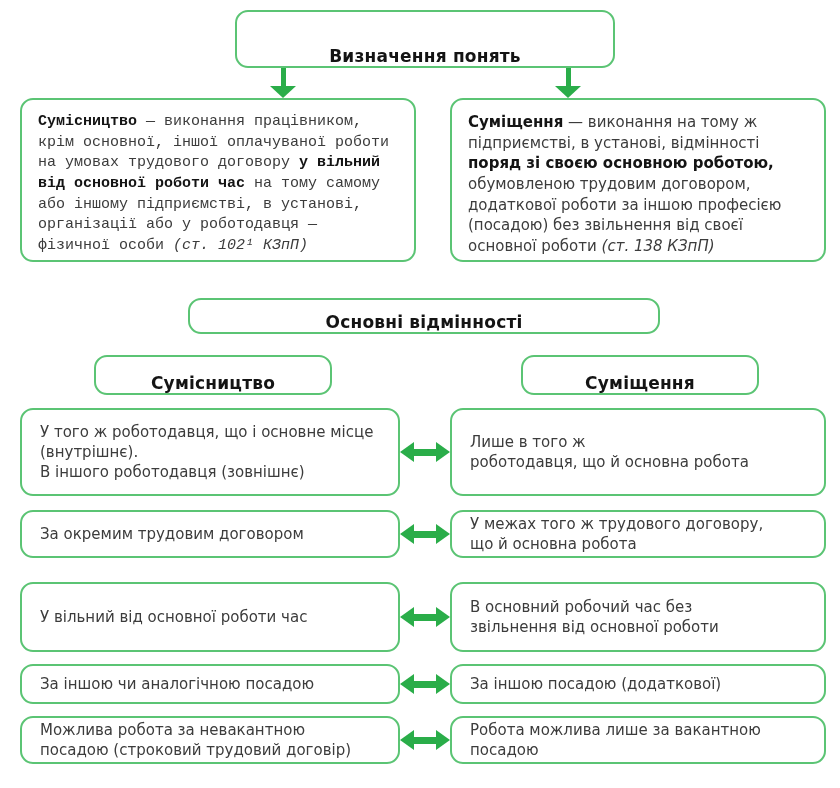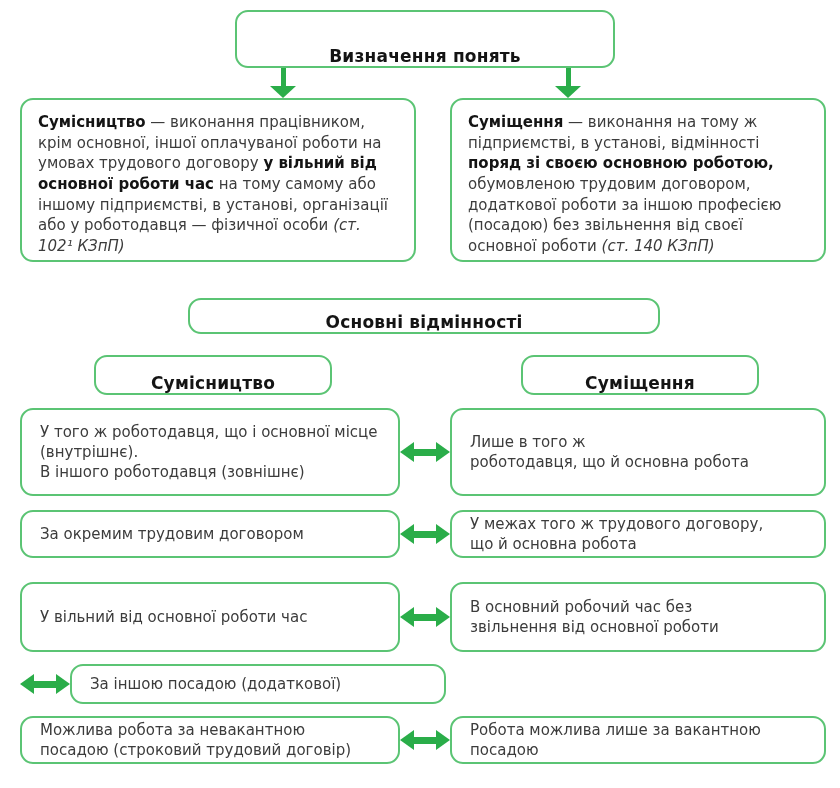--- a/index.html
+++ b/index.html
@@ -28,21 +28,21 @@
   .varrow .vstem{width:5px;height:18px;background:var(--green-arrow);margin:0 auto;}
   .varrow .vhead{width:0;height:0;margin:0 auto;
     border-left:13px solid transparent;border-right:13px solid transparent;
     border-top:12px solid var(--green-arrow);}
   .varrow.left{left:270px;}
   .varrow.right{left:555px;}
 
   
   .def-box{top:98px;height:164px;padding:12px 16px;font-size:15px;line-height:1.38;}
   .def-box p{margin:0;}
-  .def-left{left:20px;width:396px;}
+  .def-left{left:20px;width:396px;font-family:Liberation Mono, monospace;}
   .def-right{left:450px;width:376px;}
   .def-box b{color:var(--dark);}
   .def-box i{font-style:italic;}
 
   
   .section-title-box{left:188px;top:298px;width:472px;height:36px;}
   .col-header{top:355px;width:238px;height:40px;font-size:16px;}
   .col-header.left{left:94px;}
   .col-header.right{left:521px;}
 
@@ -84,36 +84,36 @@
   </div>
   <div class="varrow right">
     <div class="vstem"></div>
     <div class="vhead"></div>
   </div>
 
   <div class="box def-box def-left">
     <p><b>Сумісництво</b><span> — виконання працівником, крім основної, іншої оплачуваної роботи на умовах трудового договору </span><b>у вільний від основної роботи час</b><span> на тому самому або іншому підприємстві, в установі, організації або у роботодавця — фізичної особи </span><i>(ст. 102¹ КЗпП)</i></p>
   </div>
   <div class="box def-box def-right">
-    <p><b>Суміщення</b><span> — виконання на тому ж підприємстві, в установі, відмінності </span><b>поряд зі своєю основною роботою,</b><span> обумовленою трудовим договором, додаткової роботи за іншою професією (посадою) без звільнення від своєї основної роботи </span><i>(ст. 140 КЗпП)</i></p>
+    <p><b>Суміщення</b><span> — виконання на тому ж підприємстві, в установі, відмінності </span><b>поряд зі своєю основною роботою,</b><span> обумовленою трудовим договором, додаткової роботи за іншою професією (посадою) без звільнення від своєї основної роботи </span><i>(ст. 138 КЗпП)</i></p>
   </div>
 
   <div class="box section-title-box centered">
     <span class="heading">Основні відмінності</span>
   </div>
 
   <div class="box col-header left centered">
     <span class="heading">Сумісництво</span>
   </div>
   <div class="box col-header right centered">
     <span class="heading">Суміщення</span>
   </div>
 
   <div class="row row-1">
-    <div class="box cell cell-left"><span>У того ж роботодавця, що і основної місце (внутрішнє).
+    <div class="box cell cell-left"><span>У того ж роботодавця, що і основне місце (внутрішнє).
 В іншого роботодавця (зовнішнє)</span></div>
     <div class="harrow">
         <div class="tri-left"></div>
         <div class="hbar"></div>
         <div class="tri-right"></div>
       </div>
     <div class="box cell cell-right"><span>Лише в того ж
 роботодавця, що й основна робота</span></div>
   </div>
 
@@ -133,20 +133,21 @@
     <div class="harrow">
         <div class="tri-left"></div>
         <div class="hbar"></div>
         <div class="tri-right"></div>
       </div>
     <div class="box cell cell-right"><span>В основний робочий час без
 звільнення від основної роботи</span></div>
   </div>
 
   <div class="row row-4">
+    <div class="box cell cell-left"><span>За іншою чи аналогічною посадою</span></div>
     <div class="harrow">
         <div class="tri-left"></div>
         <div class="hbar"></div>
         <div class="tri-right"></div>
       </div>
     <div class="box cell cell-right"><span>За іншою посадою (додаткової)</span></div>
   </div>
 
   <div class="row row-5">
     <div class="box cell cell-left"><span>Можлива робота за невакантною

